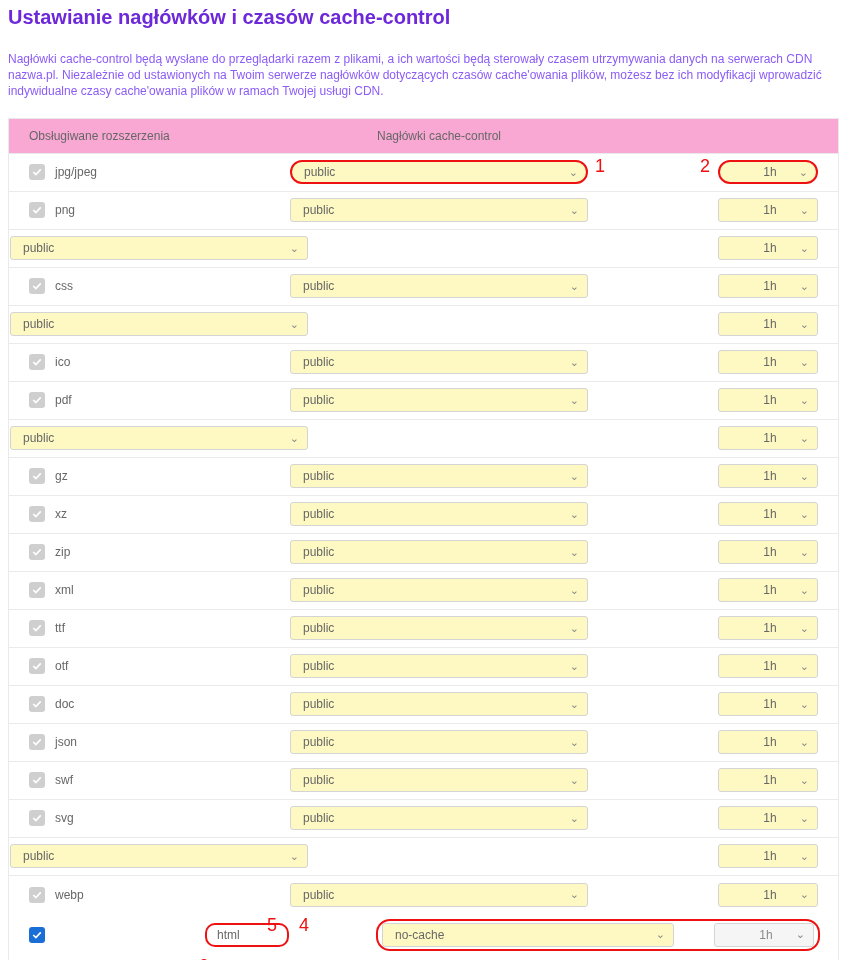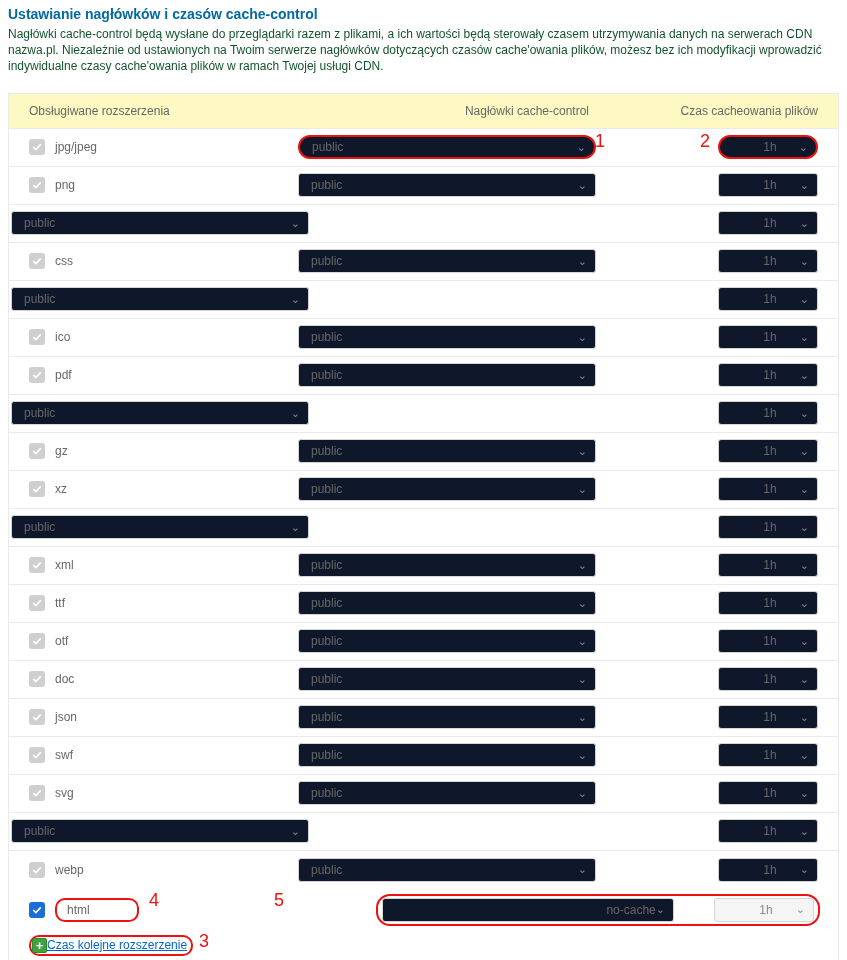--- a/index.html
+++ b/index.html
@@ -5,54 +5,54 @@
   * { box-sizing: border-box; margin: 0; padding: 0; }
   body {
     font-family: Verdana, Arial, sans-serif;
     font-size: 12px;
     color: #5a5a5a;
     background: #fff;
     width: 847px;
   }
   .container { padding: 6px 8px; }
   h2 {
-    font-size: 14px;
+    font-size: 20px;
     font-weight: bold;
-    color: #0369a1;
-    margin-bottom: 4px;
+    color: #6d28d9;
+    margin-bottom: 22px;
   }
   .desc {
     font-size: 12px;
-    color: #14532d;
+    color: #8b5cf6;
     line-height: 1.35;
     margin-bottom: 18px;
   }
   .table {
     width: 100%;
     border: 1px solid #eaeaea;
     border-collapse: collapse;
   }
   .thead {
     display: flex;
-    background: #fef9c3;
+    background: #f9a8d4;
     border-bottom: 1px solid #eaeaea;
     color: #666;
     font-size: 12px;
     padding: 10px 0;
   }
   .row {
     display: flex;
     align-items: center;
     border-bottom: 1px solid #eaeaea;
     padding: 5px 0;
     min-height: 38px;
   }
   .row:last-of-type { border-bottom: none; }
   .col-ext { width: 280px; padding-left: 20px; display:flex; align-items:center; gap:10px;}
-  .col-hdr { width: 300px; text-align:right; }
+  .col-hdr { width: 300px; text-align:center; }
   .col-time { flex: 1; text-align: right; padding-right: 20px; }
   .thead .col-ext { padding-left: 20px; }
   .thead .col-time { text-align: right; padding-right: 20px; }
 
   .cb {
     width: 16px; height: 16px;
     border-radius: 3px;
     display: inline-flex;
     align-items: center;
     justify-content: center;
@@ -63,21 +63,21 @@
   .cb.disabled svg path { stroke: #fff; }
   .cb.active { background: #1a6fd6; }
   .cb.active svg path { stroke: #fff; }
 
   .ext-label { color: #676767; font-size: 12px; }
 
   .sel {
     height: 24px;
     border: 1px solid #d4d4d4;
     border-radius: 3px;
-    background: #0f172a;
+    background: #fef9c3;
     display: inline-flex;
     align-items: center;
     justify-content: space-between;
     padding: 0 8px 0 12px;
     color: #676767;
     font-size: 12px;
     cursor: pointer;
     position: relative;
   }
   .sel.disabled { background: #f5f5f5; color: #8a8a8a; }
@@ -89,21 +89,21 @@
   .highlight-red { border: 2px solid #e11; border-radius: 12px; }
   .highlight-red.sel { border-width: 2px; }
 
   .annot {
     position: absolute;
     color: #e11;
     font-size: 18px;
     font-weight: normal;
     font-family: Arial, sans-serif;
   }
-  .rel { position: relative; gap: 7px; }
+  .rel { position: relative; }
 
   .ext-input {
     height: 24px;
     width: 84px;
     border: 2px solid #e11;
     border-radius: 10px;
     padding: 0 10px;
     color: #676767;
     font-size: 12px;
     font-family: inherit;
@@ -145,35 +145,34 @@
 
   .group5 {
     display:flex;
     align-items:center;
     gap: 40px;
     border: 2px solid #e11;
     border-radius: 14px;
     padding: 2px 4px;
   }
   .row.custom { border-bottom: none; }
-  .row.custom .col-ext { width: 280px; }
+  .row.custom .col-ext { width: 280px; justify-content: space-between; }
   .row.custom .fillrest { flex:1; display:flex; justify-content:flex-end; padding-right:18px; align-items:center;}
 </style>
 </head>
 <body>
 
 <div class="container">
   <h2>Ustawianie nagłówków i czasów cache-control</h2>
   <p class="desc">Nagłówki cache-control będą wysłane do przeglądarki razem z plikami, a ich wartości będą sterowały czasem utrzymywania danych na serwerach CDN nazwa.pl. Niezależnie od ustawionych na Twoim serwerze nagłówków dotyczących czasów cache'owania plików, możesz bez ich modyfikacji wprowadzić indywidualne czasy cache'owania plików w ramach Twojej usługi CDN.</p>
 
   <div class="table">
     <div class="thead">
       <div class="col-ext">Obsługiwane rozszerzenia</div>
       <div class="col-hdr">Nagłówki cache-control</div>
-      <div class="col-time">Czas cacheowania plików</div>
     </div>
 
     <div id="rows">
         <div class="row rel">
           <div class="col-ext">
             <span class="cb disabled">
               <svg viewBox="0 0 16 16">
                 <path d="M3 8 L6.5 11.5 L13 4.5" fill="none" stroke-width="2.2"></path>
               </svg>
             </span>
@@ -322,20 +321,28 @@
           <div class="col-hdr"><div class="sel hdr-sel">
               <span>public</span>
               <span class="chev">⌄</span>
             </div></div>
           <div class="col-time"><div class="sel time-sel">
               <span>1h</span>
               <span class="chev">⌄</span>
             </div></div>
         </div>
         <div class="row rel">
+          <div class="col-ext">
+            <span class="cb disabled">
+              <svg viewBox="0 0 16 16">
+                <path d="M3 8 L6.5 11.5 L13 4.5" fill="none" stroke-width="2.2"></path>
+              </svg>
+            </span>
+            <span class="ext-label">zip</span>
+          </div>
           <div class="col-hdr"><div class="sel hdr-sel">
               <span>public</span>
               <span class="chev">⌄</span>
             </div></div>
           <div class="col-time"><div class="sel time-sel">
               <span>1h</span>
               <span class="chev">⌄</span>
             </div></div>
         </div>
         <div class="row rel">
@@ -502,21 +509,21 @@
             </svg>
         </span>
         <span class="rel">
           <input class="ext-input" value="html" style="">
           <span class="annot" style="right:-20px; top:-8px;">4</span>
         </span>
       </div>
       <div class="fillrest rel">
         <span class="annot" style="left:-22px; top:-4px;">5</span>
         <div class="group5">
-          <div class="sel hdr-sel" style="border:1px solid #d4d4d4; width:292px;justify-content:flex-end;">
+          <div class="sel hdr-sel" style="border:1px solid #d4d4d4; width:292px;">
             <span>no-cache</span>
             <span class="chev">⌄</span>
           </div>
           <div class="sel time-sel disabled" style="border:1px solid #d4d4d4;">
             <span>1h</span>
             <span class="chev">⌄</span>
           </div>
         </div>
       </div>
     </div>

